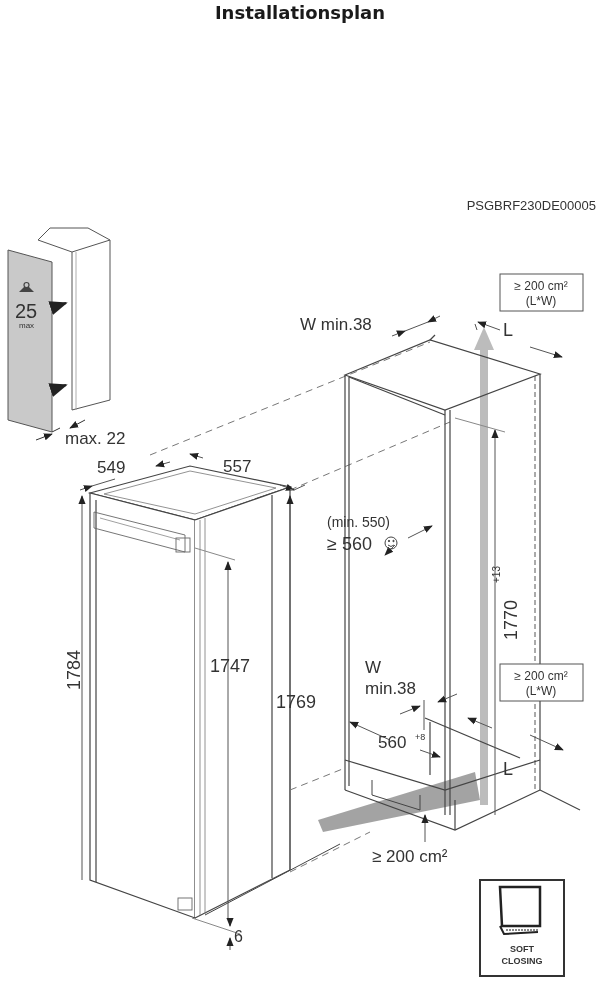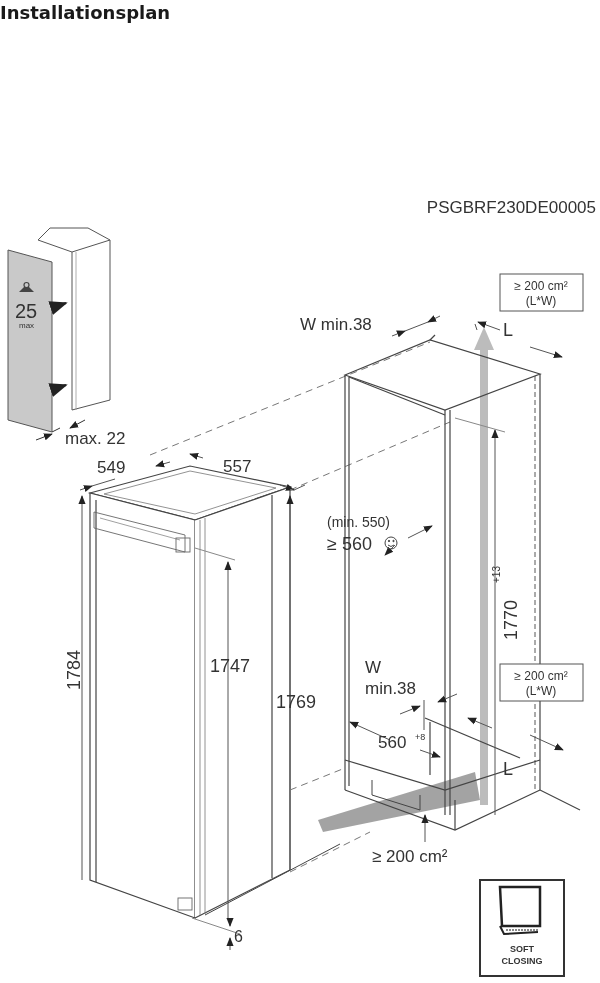--- a/index.html
+++ b/index.html
@@ -1,18 +1,18 @@
 <!DOCTYPE html>
 <html><head>
 <meta charset="utf-8">
 <style>
   html, body { margin:0; padding:0; background:#ffffff; }
   body { width:600px; height:983px; position:relative; overflow:hidden; font-family:"DejaVu Sans", sans-serif; color:#333; }
-  .title { position:absolute; top:0; left:0; width:600px; text-align:left; font-family:"DejaVu Sans", sans-serif; font-size:18px; font-weight:bold; color:#1a1a1a; line-height:26px; }
-  .code { position:absolute; top:198px; right:4px; font-family:"Liberation Sans", sans-serif; font-size:17px; color:#333; }
+  .title { position:absolute; top:0; left:0; width:600px; text-align:center; font-family:"DejaVu Sans", sans-serif; font-size:18px; font-weight:bold; color:#1a1a1a; line-height:26px; }
+  .code { position:absolute; top:198px; right:4px; font-family:"Liberation Sans", sans-serif; font-size:13px; color:#333; }
   svg { position:absolute; top:0; left:0; }
   .lbl { font-family:"Liberation Sans", sans-serif; fill:#333; }
 </style>
 </head>
 <body>
 
 <div class="title">Installationsplan</div>
 <div class="code">PSGBRF230DE00005</div>
 
 <svg width="600" height="983" viewBox="0 0 600 983">

